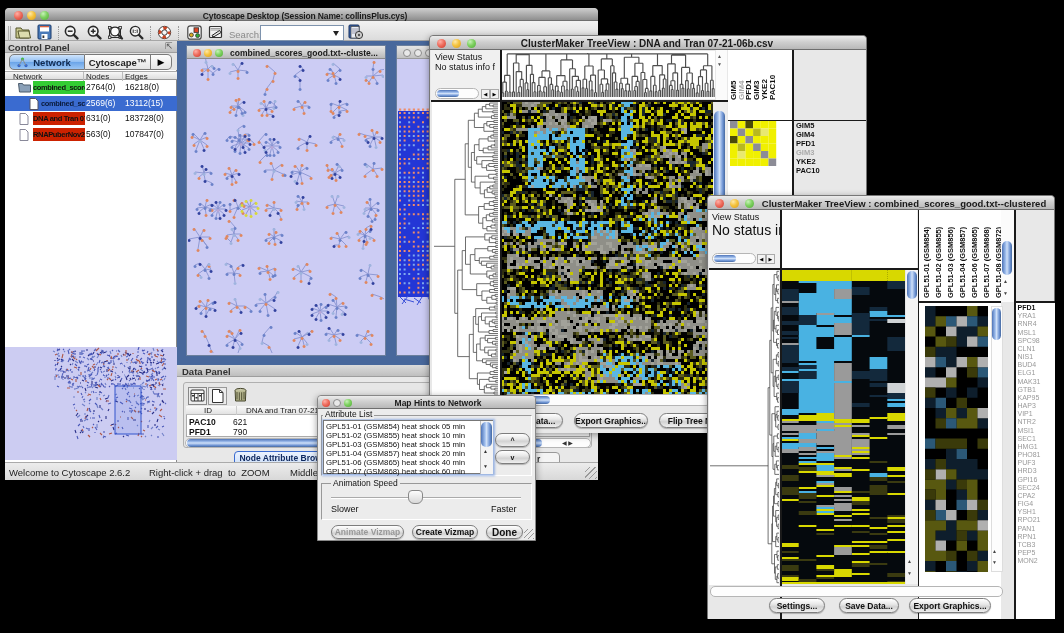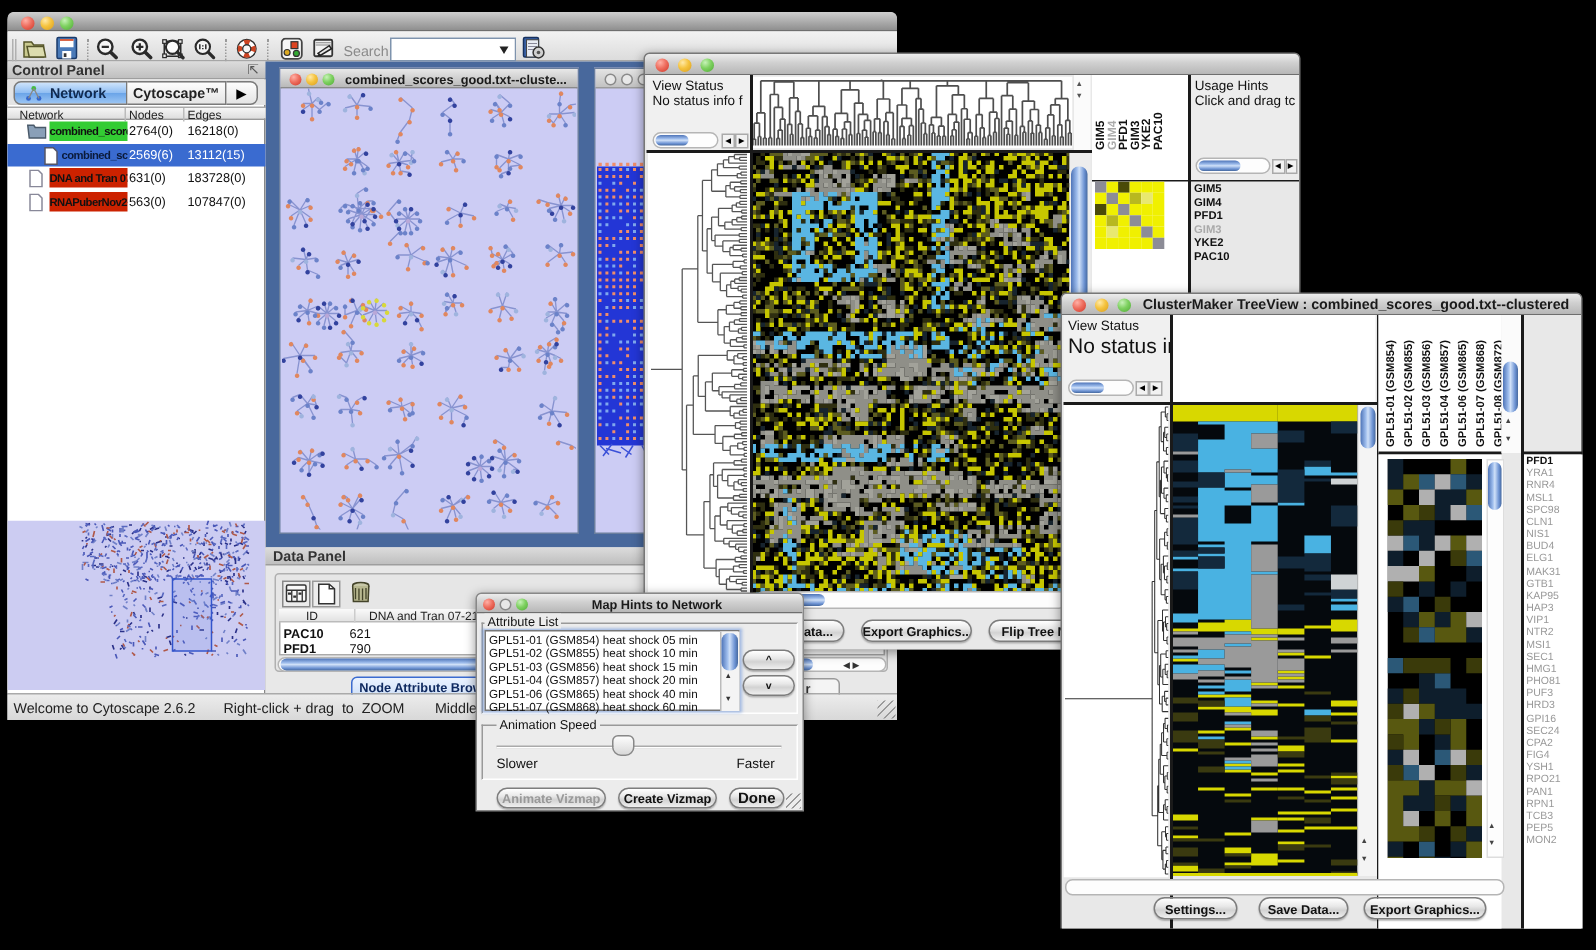--- a/index.html
+++ b/index.html
@@ -19,20 +19,21 @@
 .strack{position:absolute;background:#fdfdfd;border:1px solid #b5b5b5;border-radius:7px}
 .etch{position:absolute;border:1px solid #999;border-right-color:#fff;border-bottom-color:#fff}
 </style></head><body>
 <div id="stage">
 
 <div class="win" style="left:5px;top:8px;width:593px;height:472px;background:#e8e8e8;border-radius:5px 5px 0 0">
   <div class="tbar" style="top:0;height:13px;background:linear-gradient(#cfcfcf,#a8a8a8 60%,#8f8f8f)"></div>
   <div class="tl r" style="left:9px;top:3px;width:9px;height:9px"></div>
   <div class="tl y" style="left:22px;top:3px;width:9px;height:9px"></div>
   <div class="tl g" style="left:35px;top:3px;width:9px;height:9px"></div>
+  <div class="ttext" style="left:120px;top:2.5px;width:360px;font-size:8.5px;letter-spacing:-0.15px">Cytoscape Desktop (Session Name: collinsPlus.cys)</div>
 
   <div class="abs" style="left:0;top:13px;width:593px;height:20px;background:linear-gradient(#f2f2f2,#dcdcdc);border-bottom:1px solid #a6a6a6">
     <div class="abs" style="left:3px;top:5px;width:1px;height:16px;background:#b0b0b0"></div>
     <div class="abs" style="left:5px;top:5px;width:1px;height:16px;background:#b0b0b0"></div>
     <svg class="abs" style="left:10px;top:4px" width="16" height="15" viewBox="0 0 16 15">
           <path d="M1 3h5l1.5 2H14v8H1z" fill="#c9c98f" stroke="#55552a" stroke-width="1"></path>
           <path d="M3 6h11l1.5 7H4.5z" fill="#dcdcae" stroke="#55552a" stroke-width="1"></path>
         </svg>
 <svg class="abs" style="left:32px;top:3px" width="15" height="16" viewBox="0 0 15 16">
           <rect x="1" y="1" width="13" height="14" rx="1" fill="#4a7ab8" stroke="#1a3a6a"></rect>
@@ -257,20 +258,21 @@
             <path stroke="#3a50d8" stroke-width="1" fill="none" d="M2 194l6 6M10 193l-6 8M16 195l7 5M24 194l-5 8M30 194l3 6M6 196l10 3"></path>
           </svg></div>
   </div>
 </div>
 
 <div class="win" style="left:429px;top:35px;width:438px;height:398px;background:#e8e8e8;border:1px solid #777;border-radius:4px 4px 0 0">
   <div class="tbar" style="top:0;height:14px"></div>
   <div class="tl r" style="left:7px;top:3px;width:9px;height:9px"></div>
   <div class="tl y" style="left:22px;top:3px;width:9px;height:9px"></div>
   <div class="tl g" style="left:37px;top:3px;width:9px;height:9px"></div>
+  <div class="ttext" style="left:52px;top:2px;width:330px;font-size:10px">ClusterMaker TreeView : DNA and Tran 07-21-06b.csv</div>
   <div class="abs" style="left:0;top:14px;width:436px;height:383px;background:#e8e8e8"></div>
 
 <div class="abs" style="left:1px;top:14px;width:69px;height:50px;background:#f0f0f0">
  <span class="abs" style="left:4px;top:2px;font-size:9px;color:#111">View Status</span>
  <span class="abs" style="left:4px;top:12px;font-size:9px;color:#111;white-space:nowrap">No status info f</span>
  <div class="strack" style="left:4px;top:38px;width:44px;height:11px"></div>
  <div class="aqh" style="left:6px;top:40px;width:22px;height:7px"></div>
  <div class="abs" style="left:50px;top:39px;width:9px;height:10px;border:1px solid #aaa;background:#f2f2f2;font-size:5px;text-align:center;line-height:9px">◀</div>
  <div class="abs" style="left:59px;top:39px;width:9px;height:10px;border:1px solid #aaa;background:#f2f2f2;font-size:5px;text-align:center;line-height:9px">▶</div>
 </div>
@@ -310,28 +312,20 @@
 <svg class="abs" style="left:298px;top:14px" width="64" height="60" viewBox="0 0 64 60">
 <text transform="rotate(-90 8 50)" x="8" y="50" font-size="8" font-weight="bold" fill="#111" font-family="Liberation Sans">GIM5</text>
 <text transform="rotate(-90 15.7 50)" x="15.7" y="50" font-size="8" font-weight="bold" fill="#aaa" font-family="Liberation Sans">GIM4</text>
 <text transform="rotate(-90 23.4 50)" x="23.4" y="50" font-size="8" font-weight="bold" fill="#111" font-family="Liberation Sans">PFD1</text>
 <text transform="rotate(-90 31.1 50)" x="31.1" y="50" font-size="8" font-weight="bold" fill="#111" font-family="Liberation Sans">GIM3</text>
 <text transform="rotate(-90 38.8 50)" x="38.8" y="50" font-size="8" font-weight="bold" fill="#111" font-family="Liberation Sans">YKE2</text>
 <text transform="rotate(-90 46.5 50)" x="46.5" y="50" font-size="8" font-weight="bold" fill="#111" font-family="Liberation Sans">PAC10</text>
 </svg>
 <div class="abs" style="left:362px;top:14px;width:1.5px;height:383px;background:#1a1a1a"></div>
 
-<div class="abs" style="left:363.5px;top:14px;width:72px;height:70px;background:#ececec">
- <span class="abs" style="left:3px;top:2px;font-size:9px;color:#111">Usage Hints</span>
- <span class="abs" style="left:3px;top:12px;font-size:9px;color:#111;white-space:nowrap">Click and drag tc</span>
- <div class="strack" style="left:3px;top:55px;width:50px;height:11px"></div>
- <div class="aqh" style="left:5px;top:57px;width:28px;height:7px"></div>
- <div class="abs" style="left:54px;top:56px;width:9px;height:10px;border:1px solid #aaa;background:#f2f2f2;font-size:5px;text-align:center;line-height:9px">◀</div>
- <div class="abs" style="left:63px;top:56px;width:8px;height:10px;border:1px solid #aaa;background:#f2f2f2;font-size:5px;text-align:center;line-height:9px">▶</div>
-</div>
 <div class="abs" style="left:298px;top:83.5px;width:138px;height:1.5px;background:#1a1a1a"></div>
 
 <div class="abs" style="left:300px;top:85px"><svg width="47" height="45" viewBox="0 0 47 45" style="">
           <rect x="0.0" y="0.0" width="7.7" height="7.5" fill="#8c8c96"></rect>
           <rect x="7.7" y="0.0" width="7.7" height="7.5" fill="#f0f000"></rect>
           <rect x="15.4" y="0.0" width="7.7" height="7.5" fill="#4a4a08"></rect>
           <rect x="23.1" y="0.0" width="7.7" height="7.5" fill="#f0f000"></rect>
           <rect x="30.8" y="0.0" width="7.7" height="7.5" fill="#f0f000"></rect>
           <rect x="38.5" y="0.0" width="7.7" height="7.5" fill="#f0f000"></rect>
           <rect x="0.0" y="7.5" width="7.7" height="7.5" fill="#f0f000"></rect>

